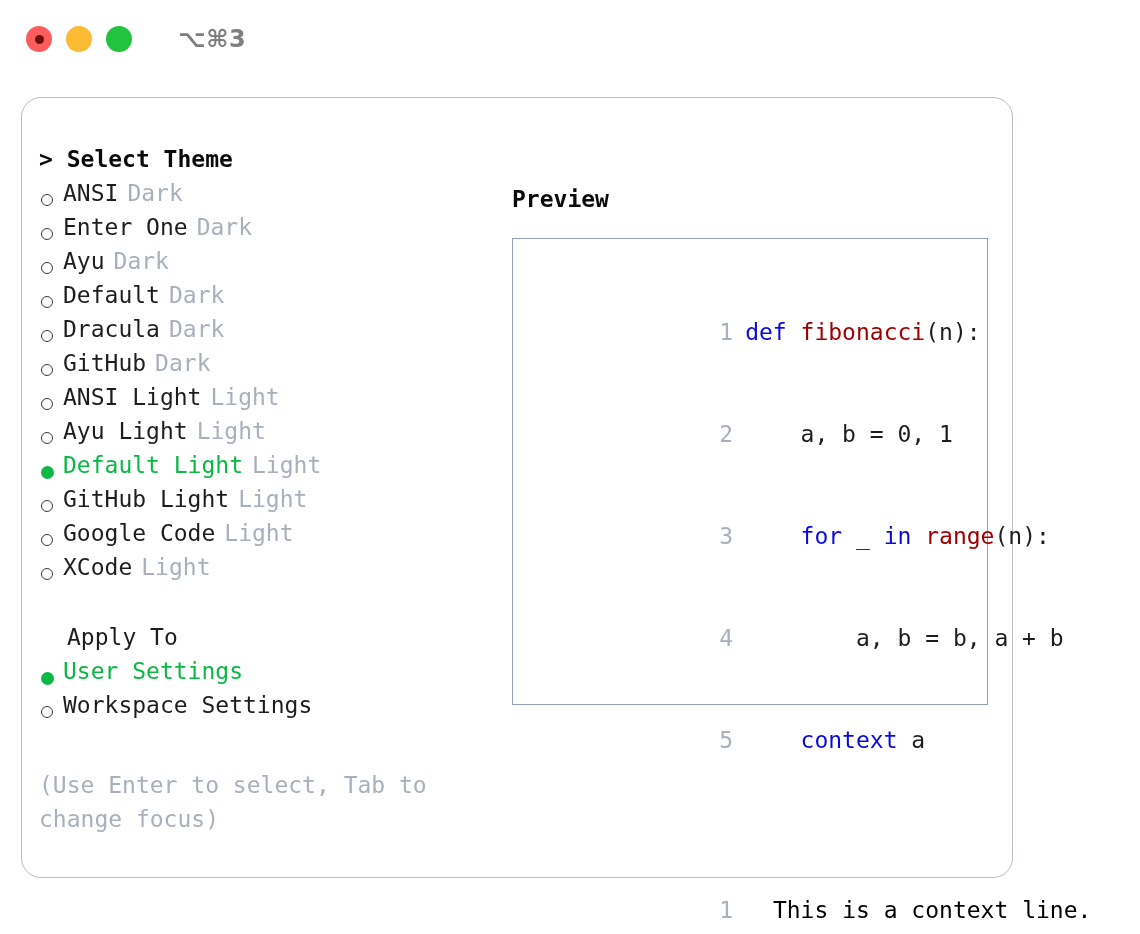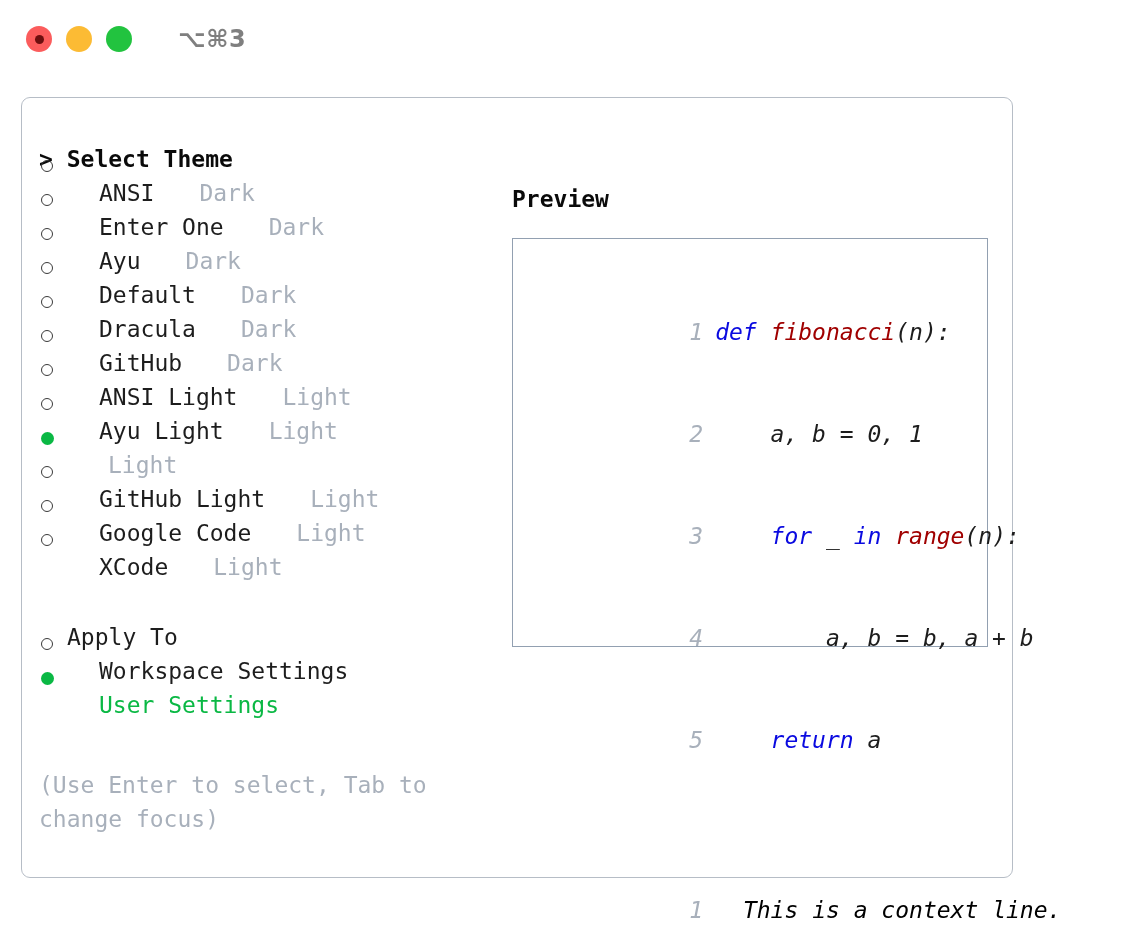--- a/index.html
+++ b/index.html
@@ -69,21 +69,21 @@
   }
 
   
   .panel {
     position: absolute;
     left: 21px;
     top: 97px;
     width: 992px;
     height: 781px;
     border: 1.6px solid #b6bdc6;
-    border-radius: 9px;
+    border-radius: 20px;
     box-sizing: border-box;
     background: #ffffff;
   }
 
   .panel-inner {
     position: absolute;
     left: 0; top: 0;
     width: 100%; height: 100%;
     display: flex;
   }
@@ -105,25 +105,24 @@
   .list-header {
     font-size: 23px;
     font-weight: bold;
     color: #0a0a0a;
     line-height: 34px;
     white-space: pre;
   }
 
   .opt-row {
     display: flex;
-    align-items: flex-start;
-    line-height: 34px;
-    font-size: 23px;
-    white-space: pre;
-    gap: 36px;
+    align-items: flex-end;
+    line-height: 34px;
+    font-size: 23px;
+    white-space: pre;
   }
   .bullet {
     width: 24px;
     flex: 0 0 24px;
     display: inline-block;
     position: relative;
     color: #2f2f2f;
   }
   .bullet .ring {
     position: absolute;
@@ -182,27 +181,26 @@
     color: #0a0a0a;
     line-height: 34px;
     margin-left: 10px;
     white-space: pre;
     margin-top: 40px;
   }
   .preview-box {
     margin-top: 22px;
     margin-left: 10px;
     width: 476px;
-    height: 409px;
+    height: 467px;
     border: 1.6px solid #92a0b1;
     box-sizing: border-box;
     background: #ffffff;
     padding-top: 42px;
-    padding-left: 2px;
-    font-style: italic;
+    padding-left: 32px;
   }
   .code-line {
     font-size: 23px;
     line-height: 34px;
     white-space: pre;
   }
   .ln {
     display: inline-block;
     width: 22px;
     text-align: right;
@@ -281,20 +279,21 @@
           </div>
 
           <div class="opt-row">
             <span class="bullet"><span class="ring"></span></span>
             <span class="opt-name">Ayu Light</span>
             <span class="opt-tag">Light</span>
           </div>
 
           <div class="opt-row selected">
             <span class="bullet"><span class="fill"></span></span>
+            <span class="opt-name">Default Light</span>
             <span class="opt-tag">Light</span>
           </div>
 
           <div class="opt-row">
             <span class="bullet"><span class="ring"></span></span>
             <span class="opt-name">GitHub Light</span>
             <span class="opt-tag">Light</span>
           </div>
 
           <div class="opt-row">
@@ -309,28 +308,28 @@
             <span class="opt-tag">Light</span>
           </div>
 
         </div>
 
         <div class="section-gap"></div>
 
         <div class="apply-label">Apply To</div>
 
         <div>
-          <div class="opt-row">
-            <span class="bullet"><span class="ring"></span></span>
-            <span class="opt-name">Workspace Settings</span>
-          </div>
           <div class="opt-row selected">
             <span class="bullet"><span class="fill"></span></span>
             <span class="opt-name">User Settings</span>
           </div>
+          <div class="opt-row">
+            <span class="bullet"><span class="ring"></span></span>
+            <span class="opt-name">Workspace Settings</span>
+          </div>
         </div>
 
         <div class="hint">(Use Enter to select, Tab to change focus)</div>
 
       </div>
 
       <div class="col-right">
 
         <div class="preview-title">Preview</div>
 
@@ -346,21 +345,21 @@
 
           <div class="code-line">
             <span class="ln">3</span><span class="pl">    </span><span class="kw">for</span><span class="pl"> _ </span><span class="kw">in</span><span class="pl"> </span><span class="fn">range</span><span class="pl">(n):</span>
           </div>
 
           <div class="code-line">
             <span class="ln">4</span><span class="pl">        a, b = b, a + b</span>
           </div>
 
           <div class="code-line">
-            <span class="ln">5</span><span class="pl">    </span><span class="kw">return</span><span class="pl"> a</span>
+            <span class="ln">5</span><span class="pl">    </span><span class="kw">context</span><span class="pl"> a</span>
           </div>
 
           <div class="blank-line"></div>
           <div class="blank-line"></div>
 
           <div class="code-line">
             <span class="ln">1</span><span class="ctx"> </span><span class="ctx"> <span>This is a context line.</span></span>
           </div>
 
           <div class="code-line">

